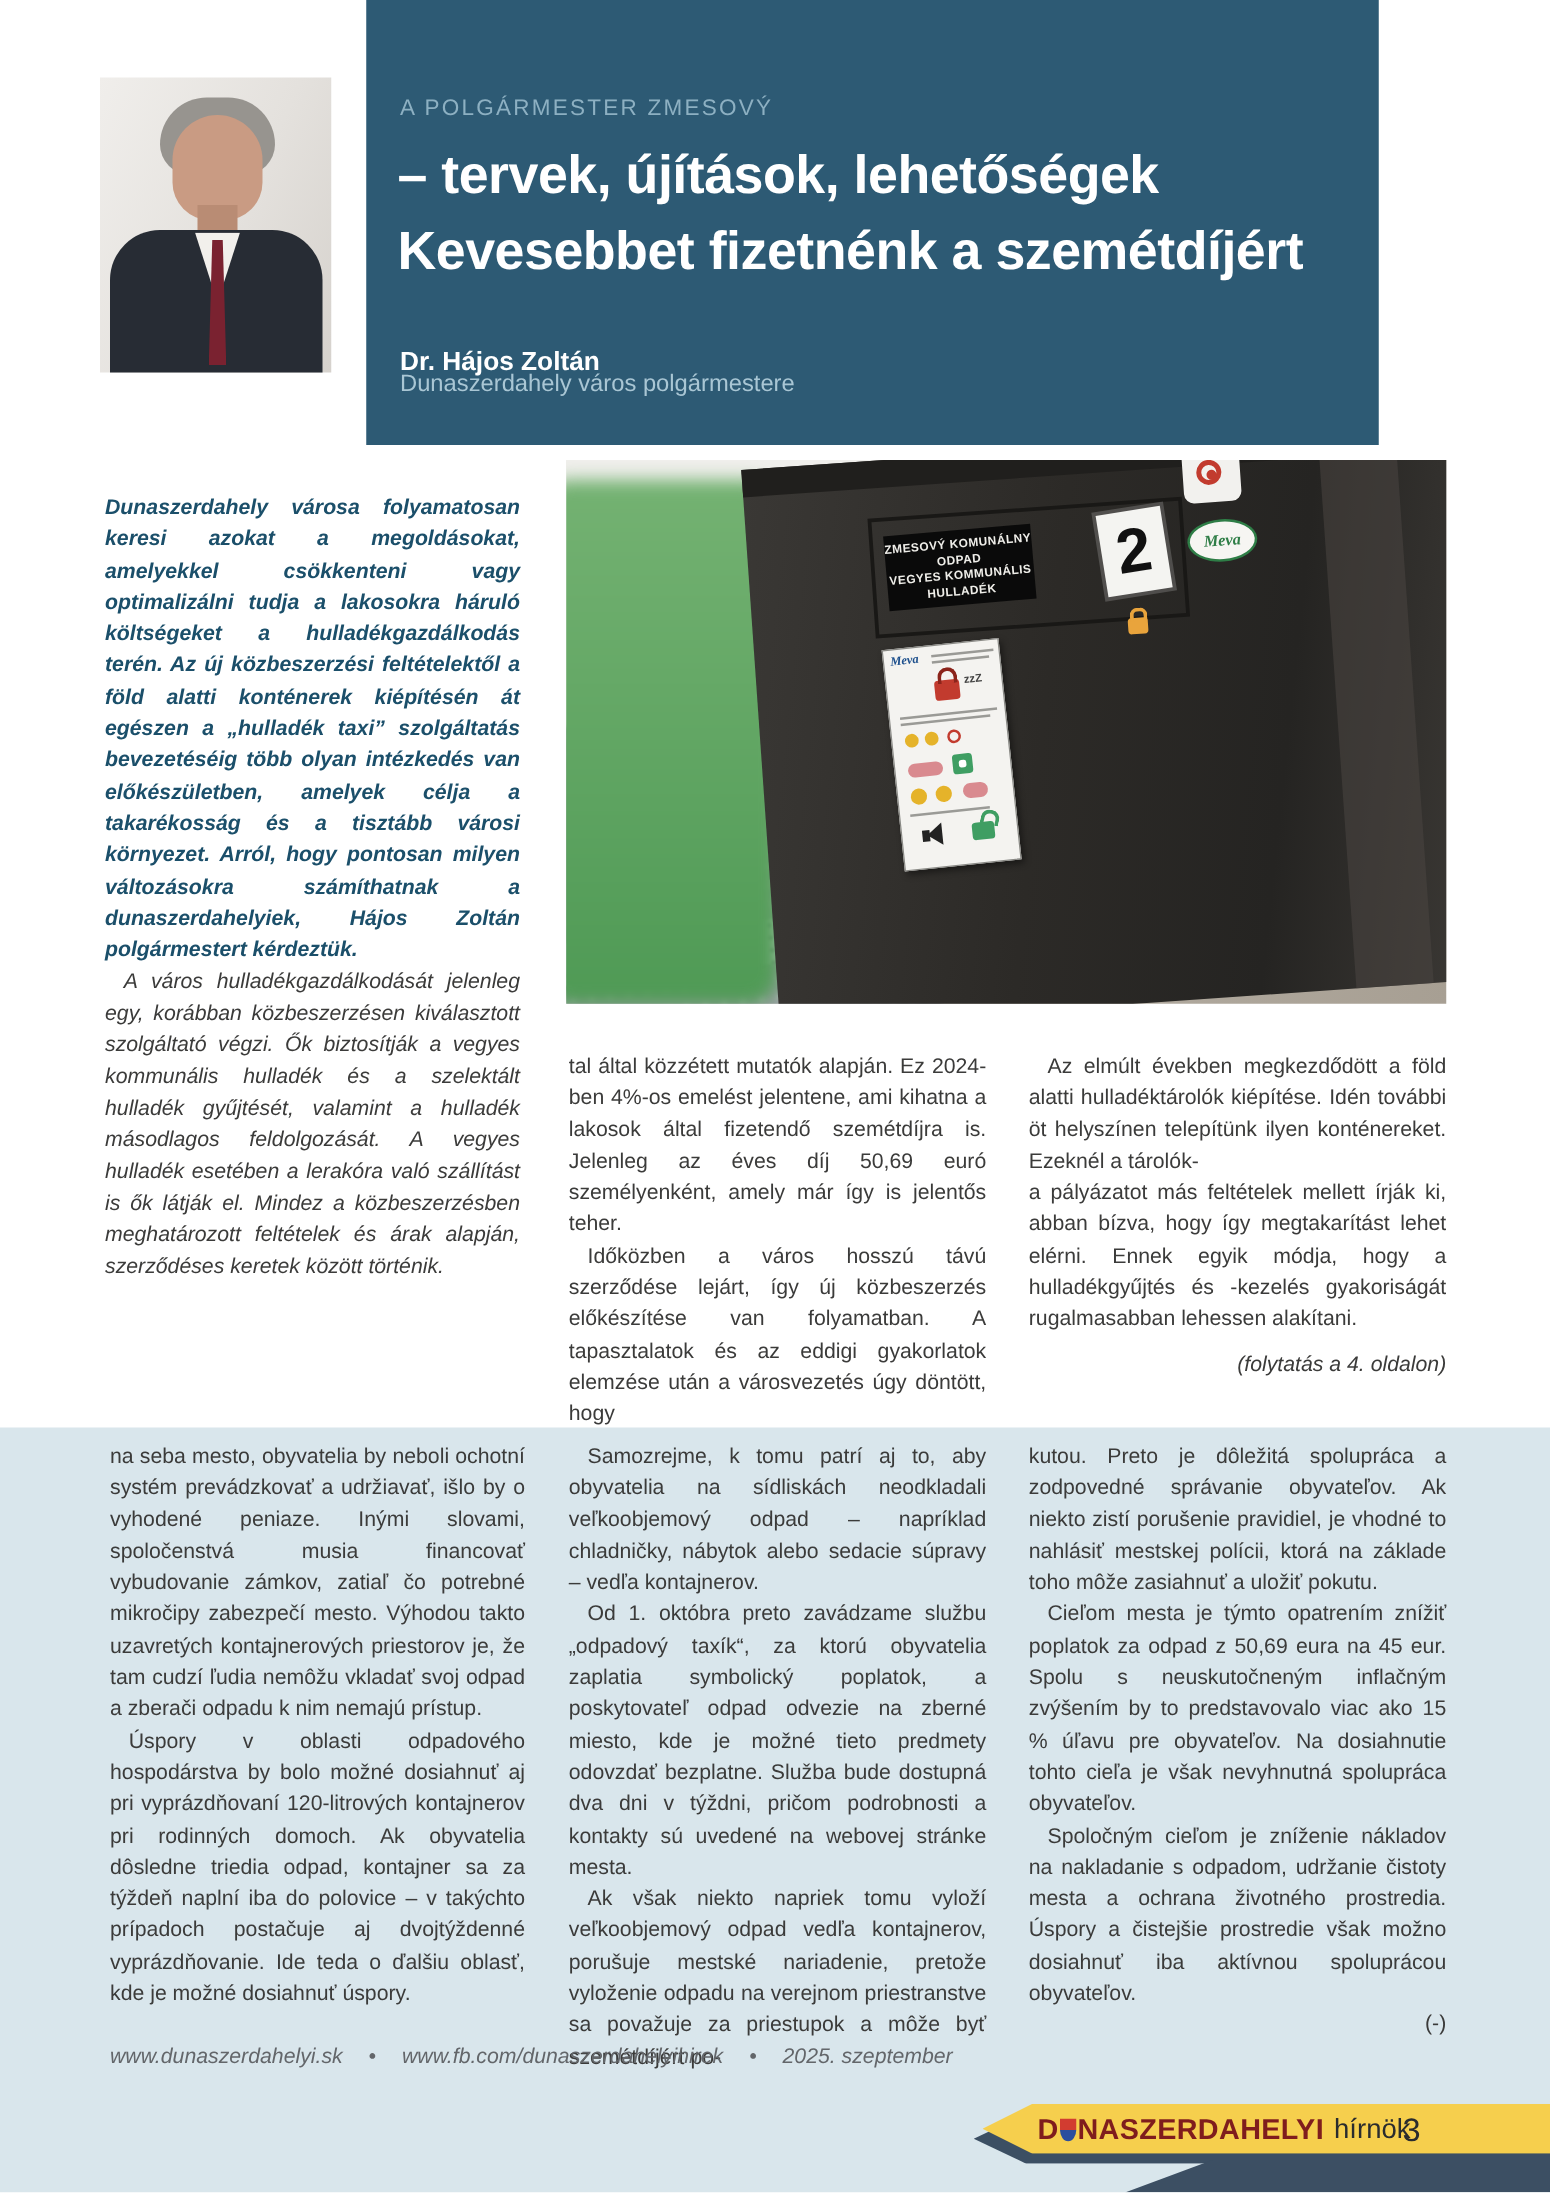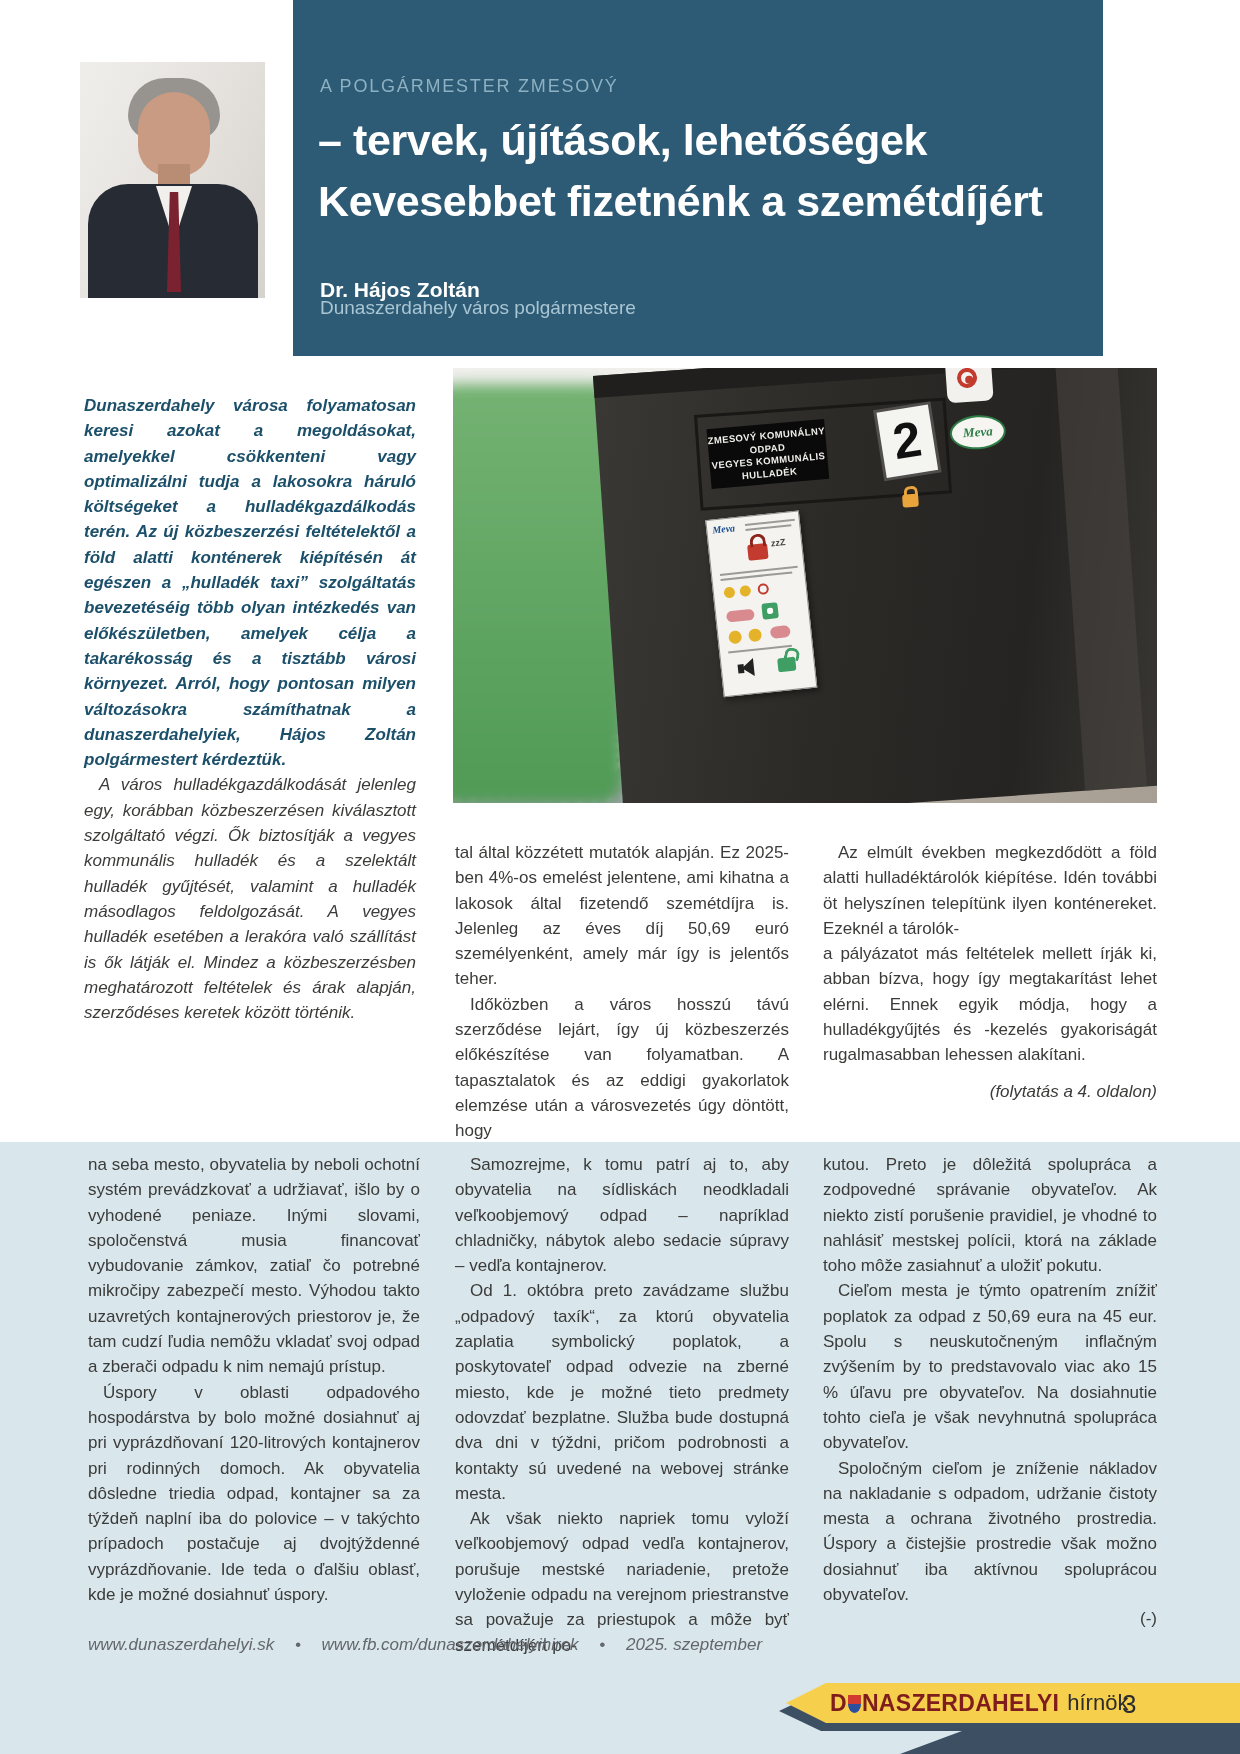--- a/index.html
+++ b/index.html
@@ -206,21 +206,21 @@
       <div class="open-lock"></div>
     </div>
   </div>
 </div>
 
 <div class="abs col hu-col1" lang="hu">
   <p class="lead">Dunaszerdahely városa folyamatosan keresi azokat a megoldásokat, amelyekkel csökkenteni vagy optimalizálni tudja a lakosokra háruló költségeket a hulladékgazdálkodás terén. Az új közbeszerzési feltételektől a föld alatti konténerek kiépítésén át egészen a „hulladék taxi” szolgáltatás bevezetéséig több olyan intézkedés van előkészületben, amelyek célja a takarékosság és a tisztább városi környezet. Arról, hogy pontosan milyen változásokra számíthatnak a dunaszerdahelyiek, Hájos Zoltán polgármestert kérdeztük.</p>
   <p class="body indent">A város hulladékgazdálkodását jelenleg egy, korábban közbeszerzésen kiválasztott szolgáltató végzi. Ők biztosítják a vegyes kommunális hulladék és a szelektált hulladék gyűjtését, valamint a hulladék másodlagos feldolgozását. A vegyes hulladék esetében a lerakóra való szállítást is ők látják el. Mindez a közbeszerzésben meghatározott feltételek és árak alapján, szerződéses keretek között történik.</p>
 </div>
 <div class="abs col hu-col2" lang="hu">
-  <p class="body">tal által közzétett mutatók alapján. Ez 2025-ben 4%-os emelést jelentene, ami kihatna a lakosok által fizetendő szemétdíjra is. Jelenleg az éves díj 50,69 euró személyenként, amely már így is jelentős teher.</p>
+  <p class="body">tal által közzétett mutatók alapján. Ez 2024-ben 4%-os emelést jelentene, ami kihatna a lakosok által fizetendő szemétdíjra is. Jelenleg az éves díj 50,69 euró személyenként, amely már így is jelentős teher.</p>
   <p class="body indent">Időközben a város hosszú távú szerződése lejárt, így új közbeszerzés előkészítése van folyamatban. A tapasztalatok és az eddigi gyakorlatok elemzése után a városvezetés úgy döntött, hogy</p>
 </div>
 <div class="abs col hu-col3" lang="hu">
   <p class="body indent">Az elmúlt években megkezdődött a föld alatti hulladéktárolók kiépítése. Idén további öt helyszínen telepítünk ilyen konténereket. Ezeknél a tárolók-</p>
   <p class="body">a pályázatot más feltételek mellett írják ki, abban bízva, hogy így megtakarítást lehet elérni. Ennek egyik módja, hogy a hulladékgyűjtés és -kezelés gyakoriságát rugalmasabban lehessen alakítani.</p>
   <p class="continuation">(folytatás a 4. oldalon)</p>
 </div>
 
 <div class="abs sk-band"></div>
 <div class="abs col sk-col1" lang="sk">

